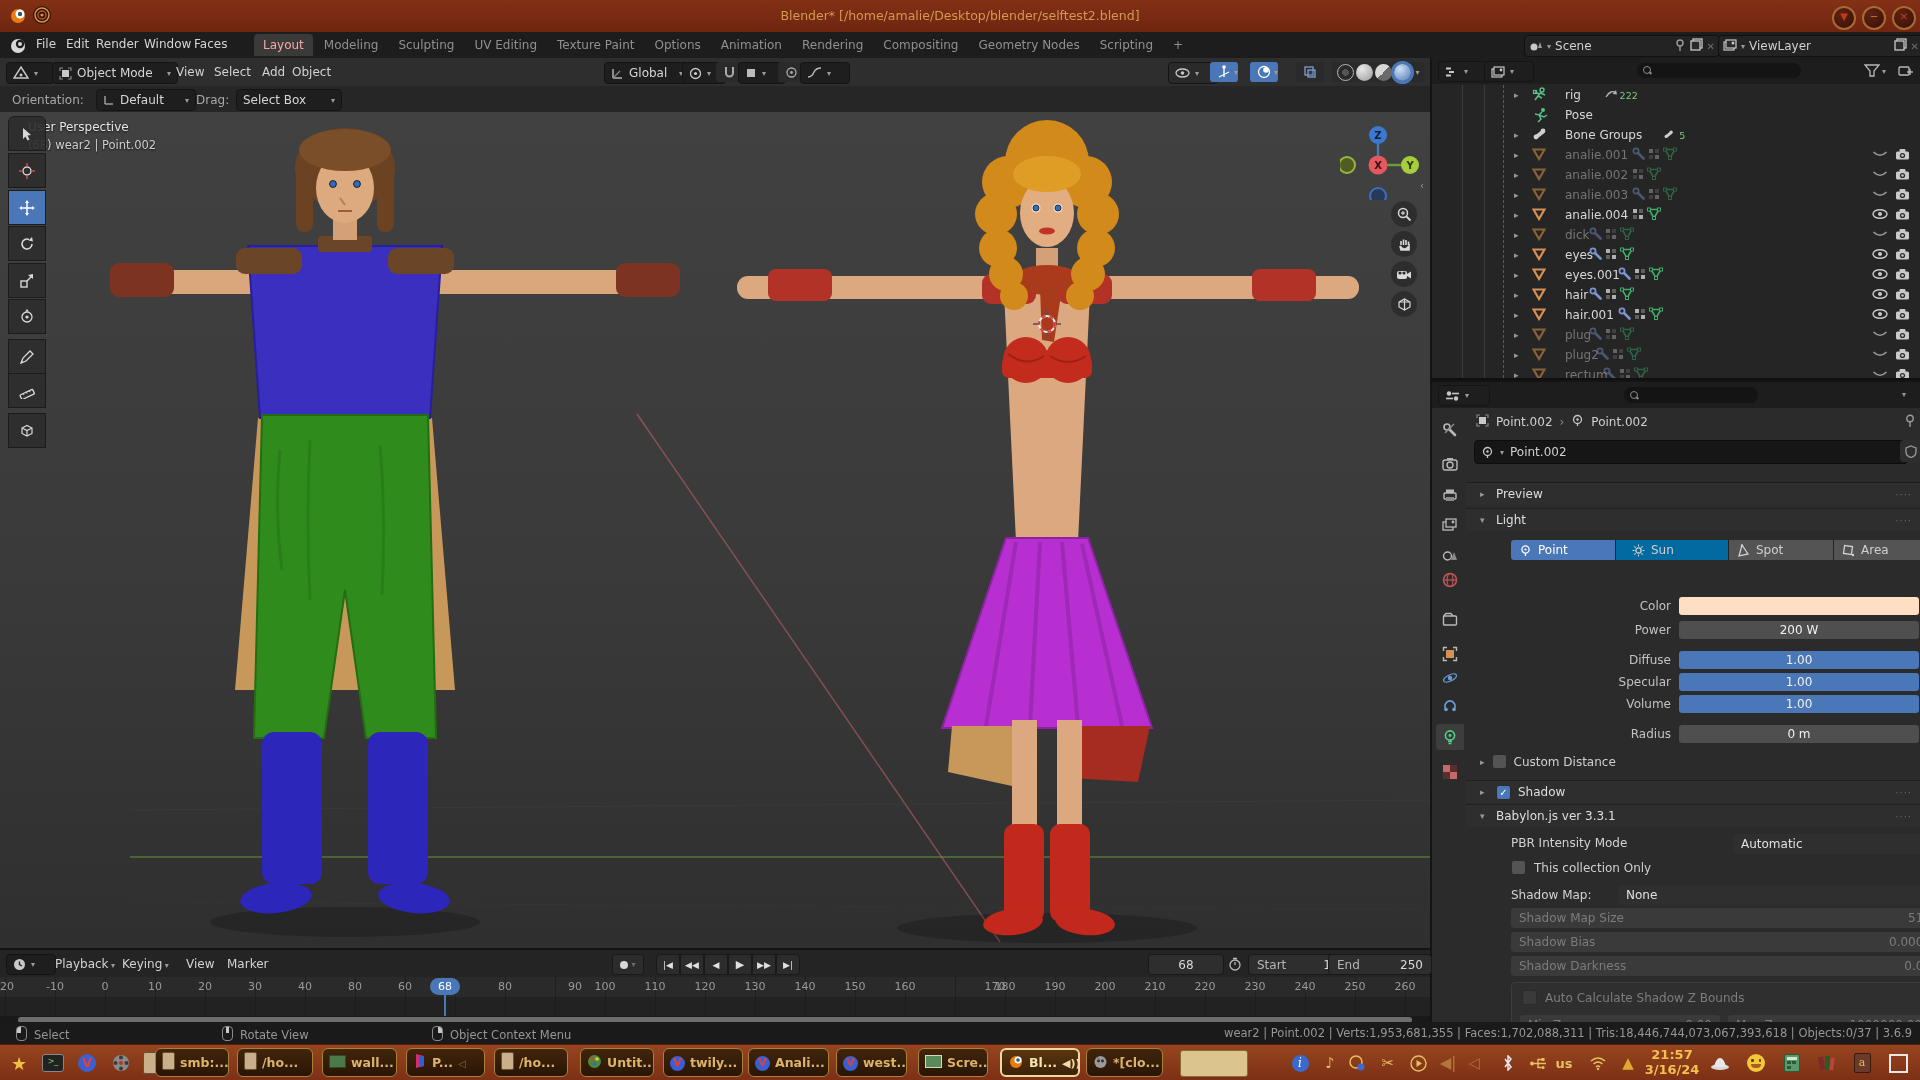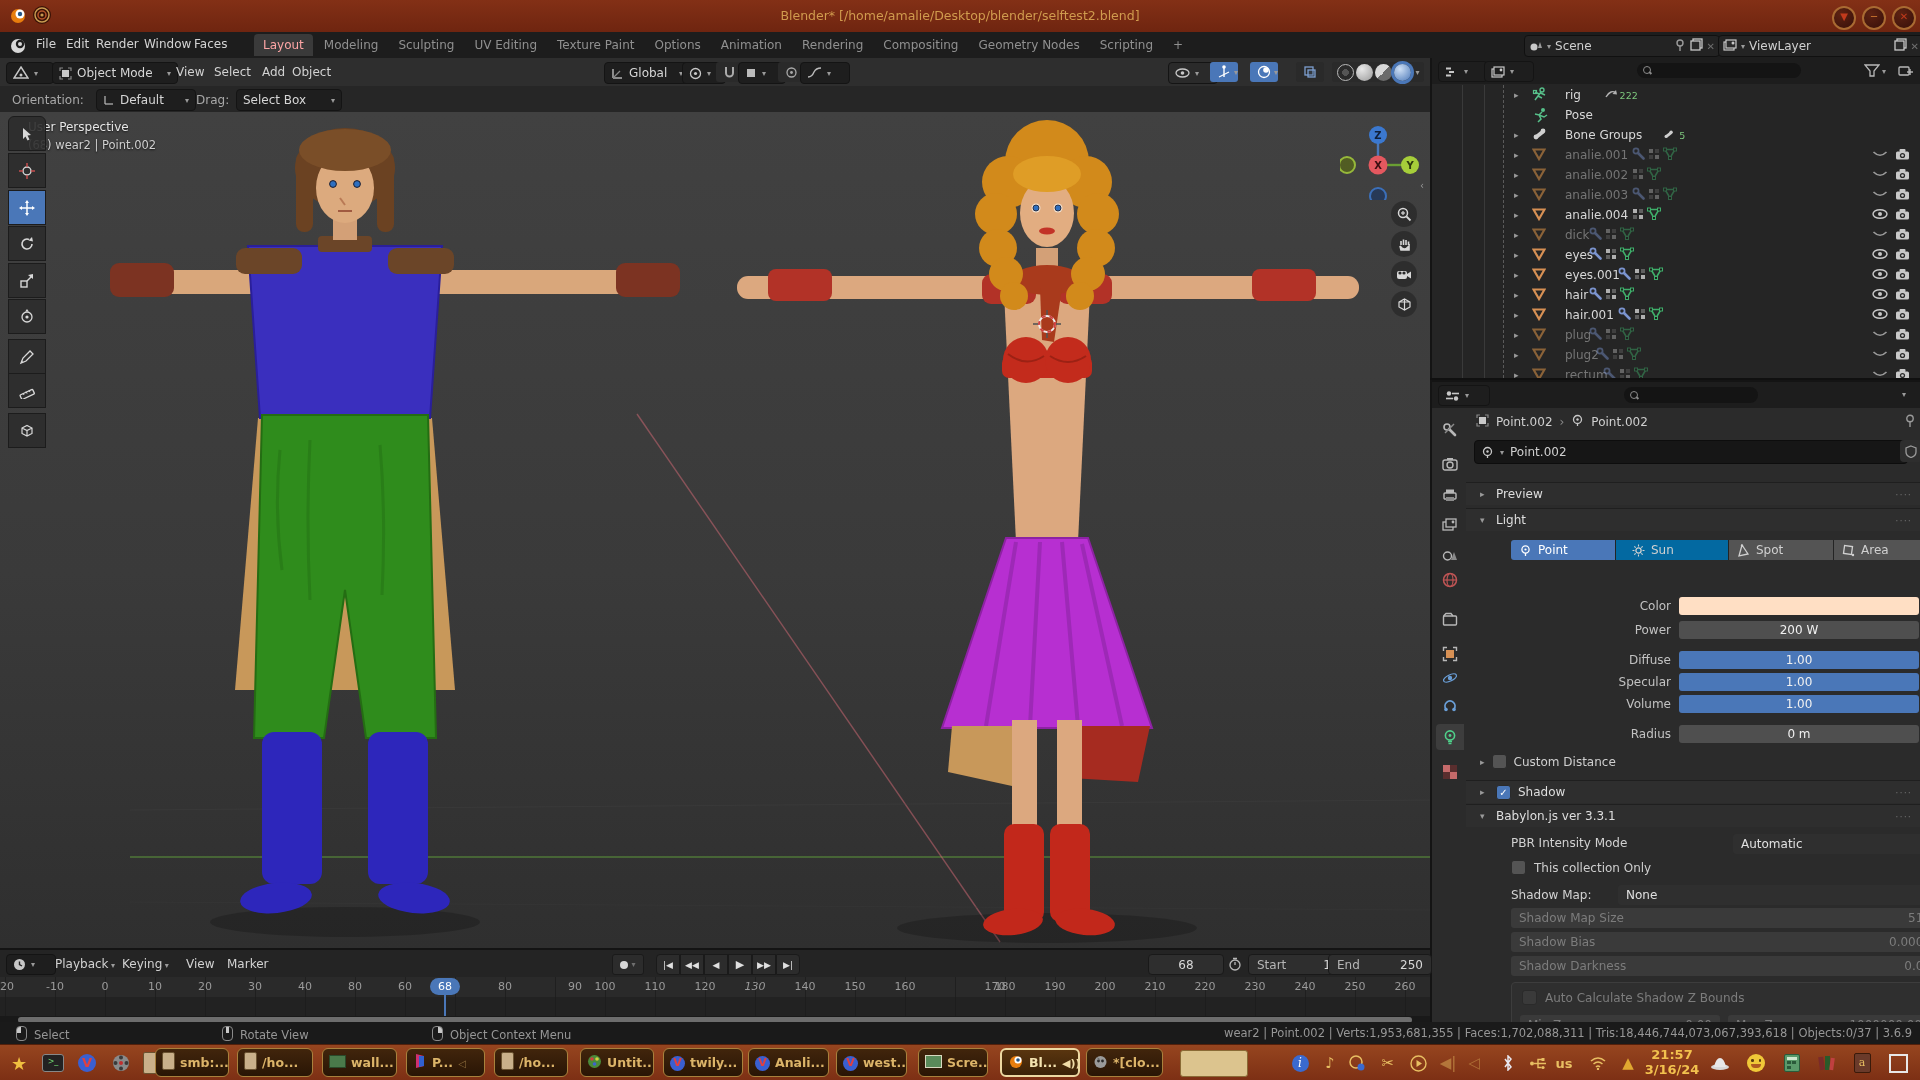--- a/index.html
+++ b/index.html
@@ -1327,21 +1327,21 @@
         <span class="tick" style="left: 205px;">20</span>
         <span class="tick" style="left: 255px;">30</span>
         <span class="tick" style="left: 305px;">40</span>
         <span class="tick" style="left: 355px;">80</span>
         <span class="tick" style="left: 405px;">60</span>
         <span class="tick" style="left: 505px;">80</span>
         <span class="tick" style="left: 555px; margin-left: 20px;">90</span>
         <span class="tick" style="left: 605px;">100</span>
         <span class="tick" style="left: 655px;">110</span>
         <span class="tick" style="left: 705px;">120</span>
-        <span class="tick" style="left: 755px; font-style: italic;">130</span>
+        <span class="tick" style="left: 755px;">130</span>
         <span class="tick" style="left: 805px;">140</span>
         <span class="tick" style="left: 855px;">150</span>
         <span class="tick" style="left: 905px;">160</span>
         <span class="tick" style="left: 995px;">170</span>
         <span class="tick" style="left: 1005px;">180</span>
         <span class="tick" style="left: 1055px;">190</span>
         <span class="tick" style="left: 1105px;">200</span>
         <span class="tick" style="left: 1155px;">210</span>
         <span class="tick" style="left: 1205px;">220</span>
         <span class="tick" style="left: 1255px;">230</span>

